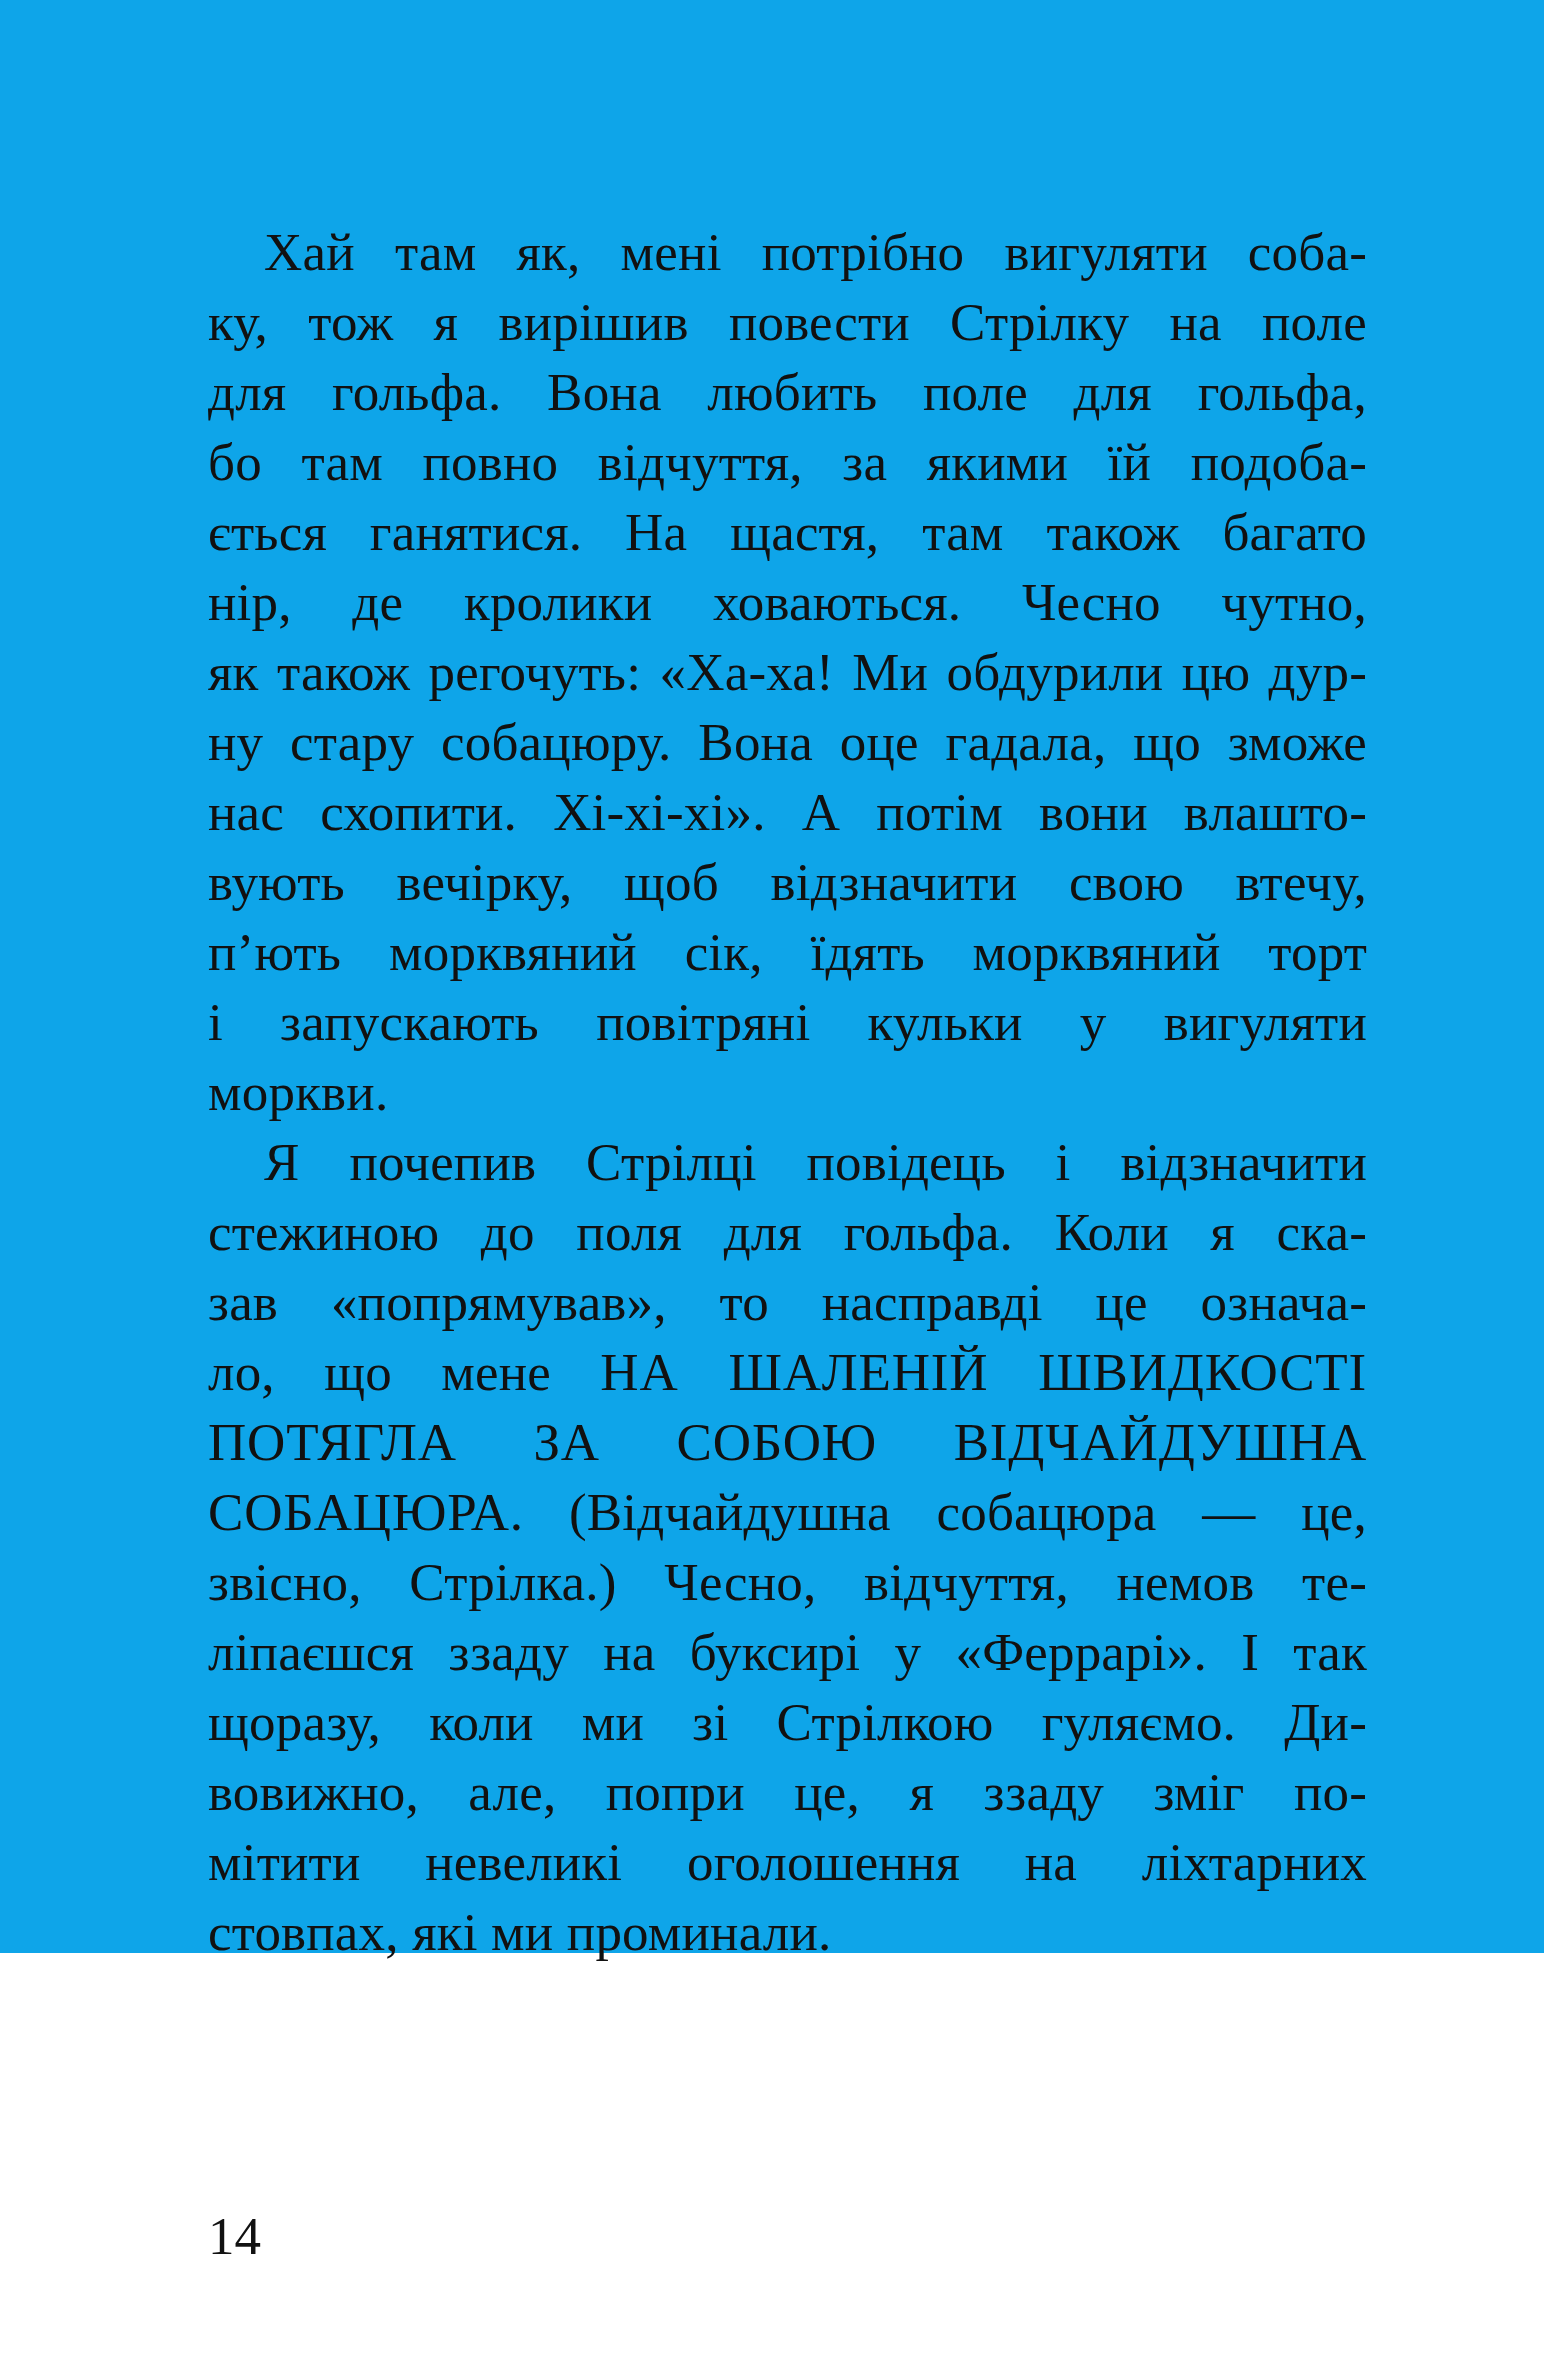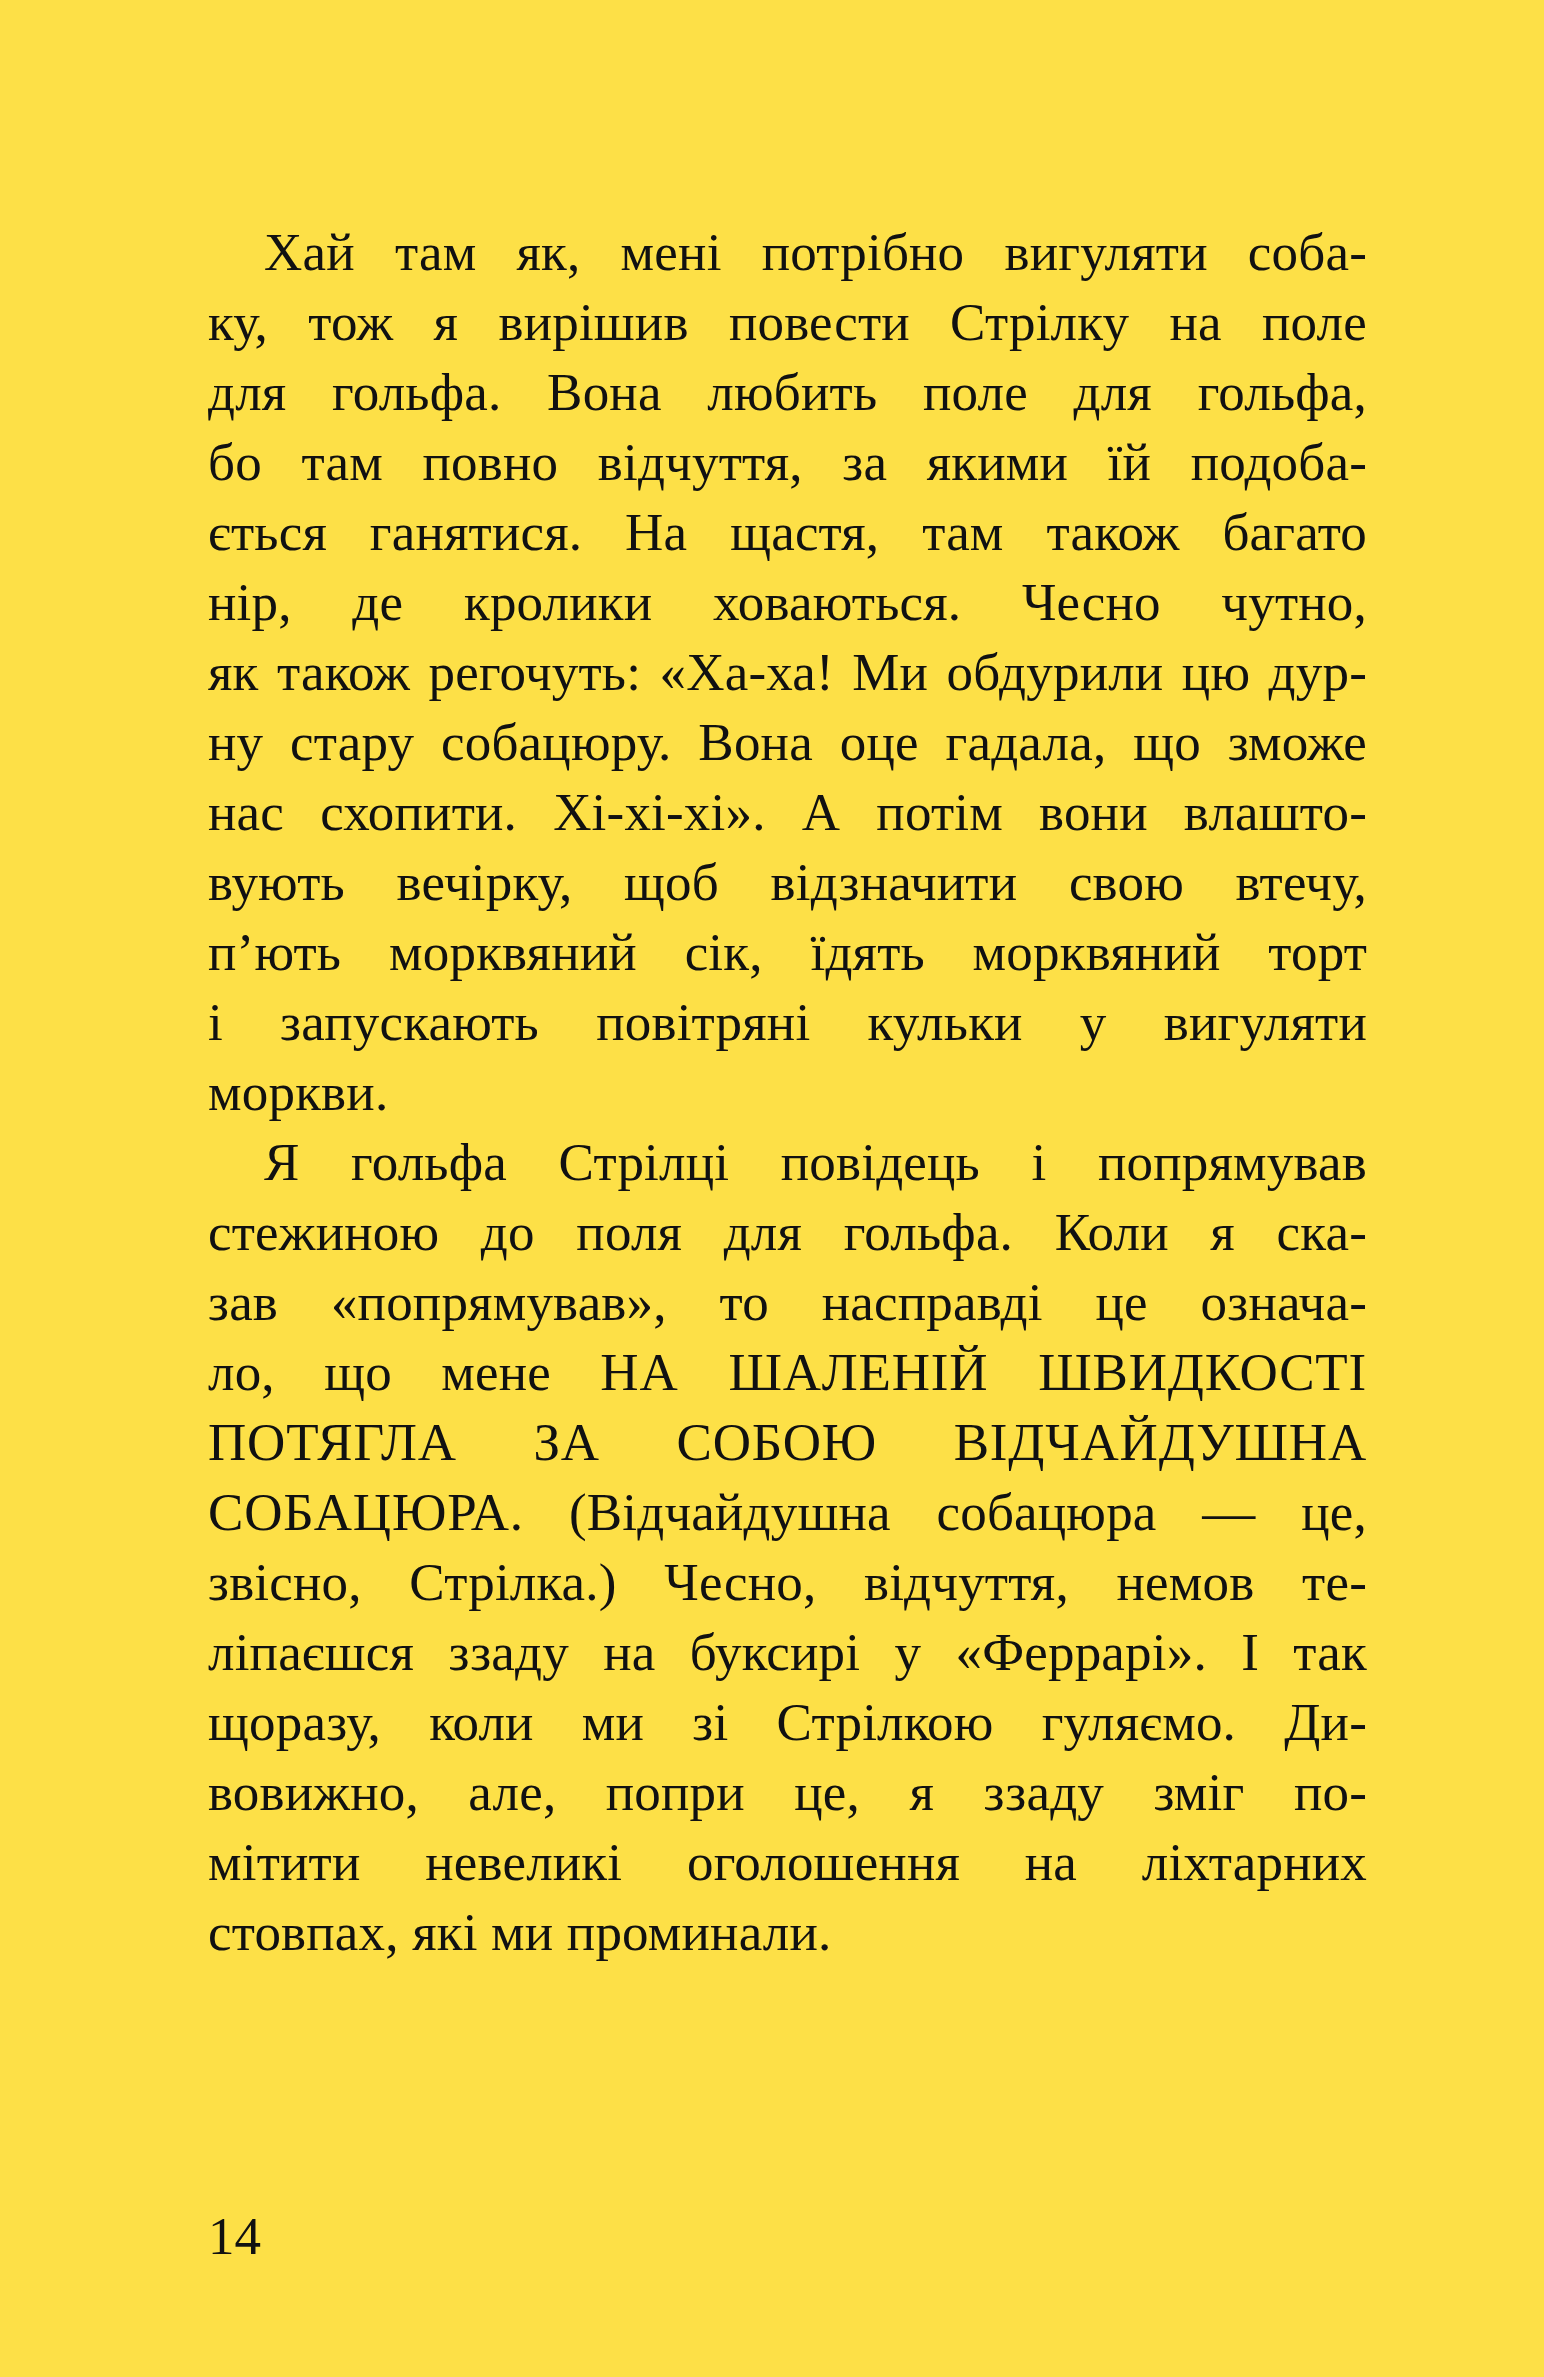--- a/index.html
+++ b/index.html
@@ -1,17 +1,17 @@
 <!DOCTYPE html>
 <html style="font-size:13px"><head>
 <meta charset="utf-8">
 <style>
   html, body { margin: 0; padding: 0; background: #ffffff; }
   body { width: 1545px; height: 2377px; position: relative; overflow: hidden; }
-  .page { position: absolute; left: 0; top: 0; width: 1545px; height: 2377px; background: #fde047; }
+  .page { position: absolute; left: 0; top: 0; width: 1545px; height: 1953px; background: #0ea5e9; }
   .text-block { position: absolute; left: 208px; top: 217px; width: 1159px; }
   .line {
     display: block;
     height: 70px;
     line-height: 70px;
     font-family: "Liberation Serif", "DejaVu Serif", serif;
     font-size: 53px;
     color: #111111;
     text-align: justify;
     text-align-last: justify;
@@ -44,21 +44,21 @@
       <span class="line"><span>як також регочуть: </span><span class="it">«Ха-ха! Ми обдурили цю дур-</span></span>
       <span class="line"><span class="it">ну стару собацюру. Вона оце гадала, що зможе</span></span>
       <span class="line"><span class="it">нас схопити. Хі-хі-хі»</span><span>. А потім вони влашто-</span></span>
       <span class="line"><span>вують вечірку, щоб відзначити свою втечу,</span></span>
       <span class="line"><span>п’ють морквяний сік, їдять морквяний торт</span></span>
       <span class="line"><span>і запускають повітряні кульки у вигуляти</span></span>
       <span class="line last"><span>моркви.</span></span>
     </div>
 
     <div>
-      <span class="line indent"><span>Я гольфа Стрілці повідець і попрямував</span></span>
+      <span class="line indent"><span>Я почепив Стрілці повідець і відзначити</span></span>
       <span class="line"><span>стежиною до поля для гольфа. Коли я ска-</span></span>
       <span class="line"><span>зав «попрямував», то насправді це означа-</span></span>
       <span class="line"><span>ло, що мене </span><span class="caps">НА ШАЛЕНІЙ ШВИДКОСТІ</span></span>
       <span class="line"><span class="caps">ПОТЯГЛА ЗА СОБОЮ ВІДЧАЙДУШНА</span></span>
       <span class="line"><span class="caps">СОБАЦЮРА</span><span>. (Відчайдушна собацюра — це,</span></span>
       <span class="line"><span>звісно, Стрілка.) Чесно, відчуття, немов те-</span></span>
       <span class="line"><span>ліпаєшся ззаду на буксирі у «Феррарі». І так</span></span>
       <span class="line"><span>щоразу, коли ми зі Стрілкою гуляємо. Ди-</span></span>
       <span class="line"><span>вовижно, але, попри це, я ззаду зміг по-</span></span>
       <span class="line"><span>мітити невеликі оголошення на ліхтарних</span></span>

